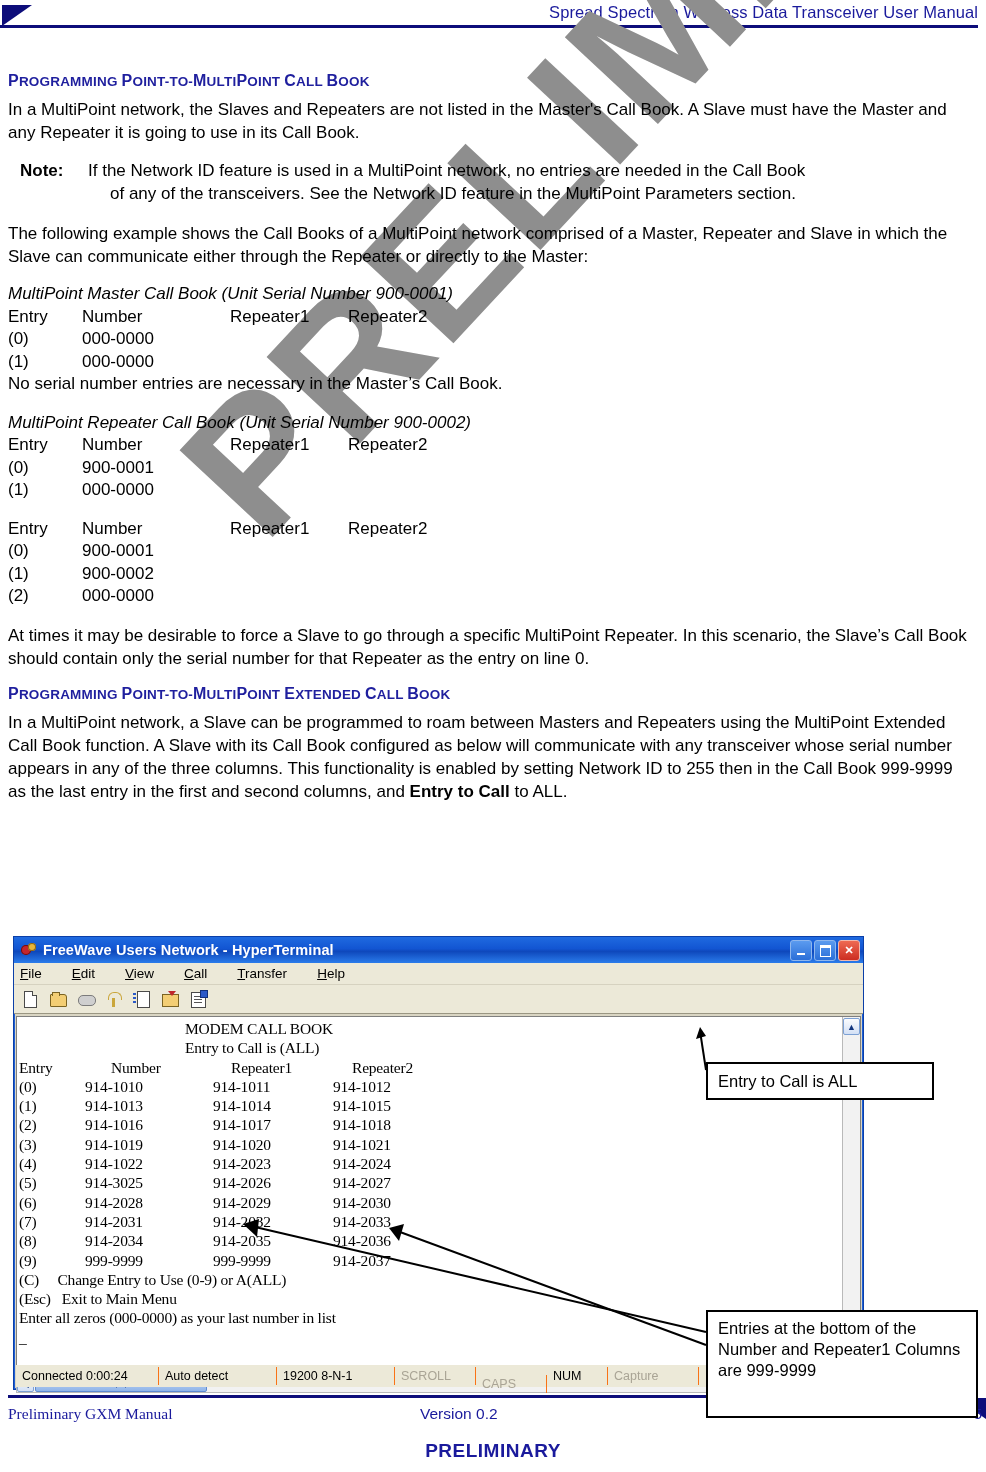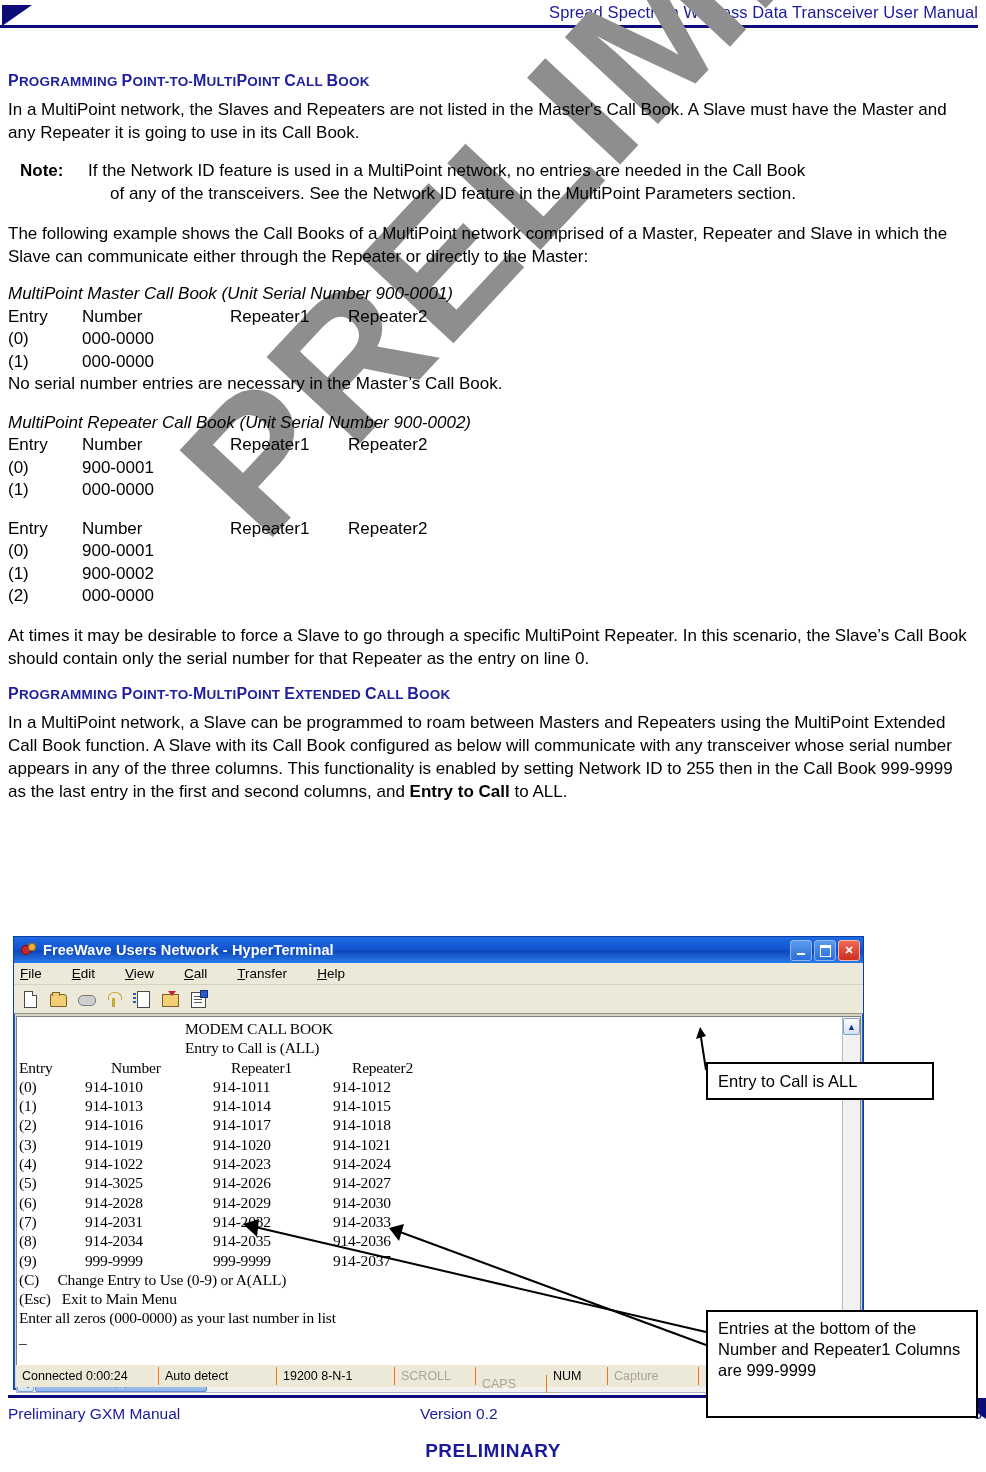--- a/index.html
+++ b/index.html
@@ -162,21 +162,21 @@
                  display:flex; align-items:center; }
   #callout-bottom { left:706px; top:1310px; width:272px; height:108px; }
 
   .lead { position:absolute; z-index:29; pointer-events:none; }
 
   
   .footer { position:absolute; left:0; top:1395px; width:986px; height:40px; z-index:8; }
   .ft-rule { position:absolute; left:8px; top:0px; width:970px; height:3px; background:#0d0d7a; }
   .ft-tri { position:absolute; right:0px; top:3px; width:0;height:0;
             border-right:30px solid #0d0d7a; border-bottom:21px solid transparent; }
-  .ft-left { position:absolute; left:8px; top:10px; font-size:15.5px; color:#1a1a9c; }
+  .ft-left { position:absolute; left:8px; top:10px; font-size:15.5px; color:#1a1a9c;font-family:Liberation Serif, serif; }
   .ft-mid { position:absolute; left:420px; top:10px; font-size:15.5px; color:#1a1a9c; }
   .ft-pg { position:absolute; right:4px; top:10px; font-size:15.5px; color:#1a1a9c; }
   .prelim { position:absolute; left:0; top:1440px; width:986px; text-align:center;
             font-size:19px; font-weight:bold; color:#1a1a9c; letter-spacing:0.5px; z-index:8; }
 </style>
 </head>
 <body>
 
 <div class="page">
 

